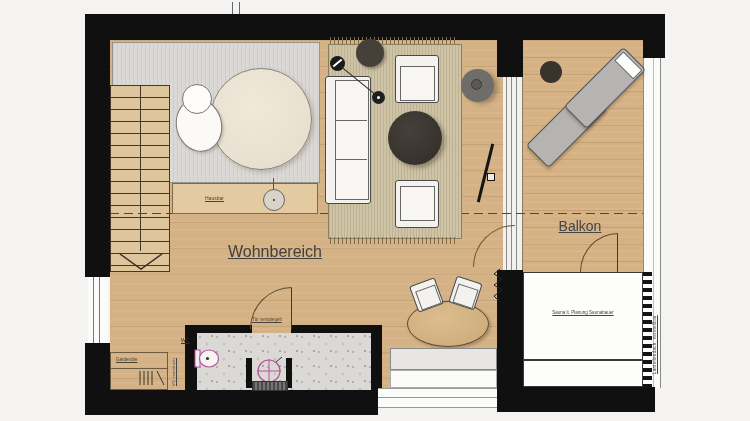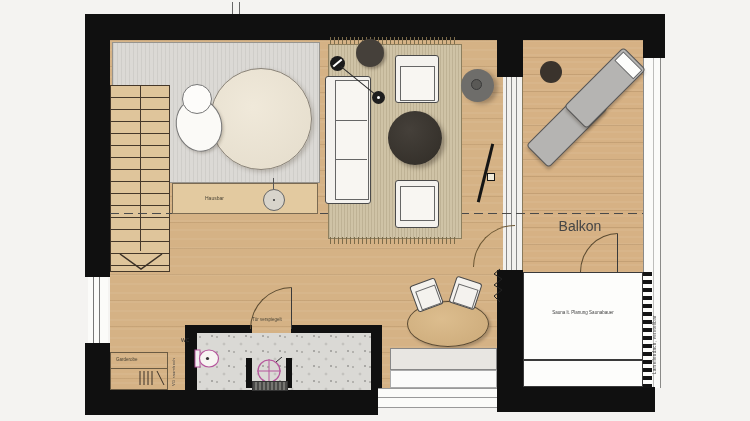--- a/index.html
+++ b/index.html
@@ -1,20 +1,20 @@
 <!DOCTYPE html>
 <html><head>
 <meta charset="utf-8">
 <style>
   html,body{margin:0;padding:0;background:#f4f3f1;}
   #plan{position:relative;width:750px;height:421px;background:#f4f3f1;overflow:hidden;
         font-family:"Liberation Sans",sans-serif;}
   .abs{position:absolute;}
   .wall{position:absolute;background:#101010;}
-  .lbl{position:absolute;color:#3c3c3c;font-family:"Liberation Sans",sans-serif;line-height:1.1;}
+  .lbl{position:absolute;color:#3c3c3c;font-family:"Liberation Sans",sans-serif;line-height:1.1;text-decoration:underline;}
   .wood{background-color:#d5b285;
         background-image:repeating-linear-gradient(180deg,rgba(110,78,40,.14) 0 1px,transparent 1px 26px),
                          repeating-linear-gradient(180deg,rgba(255,255,255,.05) 0 2px,transparent 2px 9px);}
   .deck{background-color:#d6b184;
         background-image:repeating-linear-gradient(180deg,rgba(104,72,36,.16) 0 1px,transparent 1px 17px),
                          repeating-linear-gradient(180deg,rgba(255,255,255,.05) 0 2px,transparent 2px 7px);
         border-left:1px solid #8a7a5c;}
   .carpet{background-color:#dbd9d5;
         background-image:repeating-linear-gradient(90deg,rgba(120,120,115,.12) 0 1px,transparent 1px 4px);
         border:1px solid #97948e;}
@@ -133,20 +133,21 @@
 
   <div class="abs circle" style="left:461px;top:69px;width:33px;height:33px;background:#6e6d6a;box-shadow:4px 2px 4px rgba(60,50,40,.35);">
     <div class="abs circle" style="left:10px;top:10px;width:11px;height:11px;background:#59585 5;border:1.5px solid #3a3a3a;box-sizing:border-box;background:#5a5956;"></div>
   </div>
 
   <div class="abs" style="left:474px;top:143px;width:28px;height:62px;">
     <div class="abs" style="left:10px;top:0;width:3px;height:60px;background:#151515;transform:rotate(14deg);"></div>
     <div class="abs" style="left:13px;top:30px;width:8px;height:8px;border:1.5px solid #151515;box-sizing:border-box;background:#f0ead9;"></div>
   </div>
 
+  <span class="lbl" style="left:205px;top:243px;width:140px;text-align:center;font-size:16px;color:#3f3f3f;">Wohnbereich</span>
 
   <div class="arc" style="left:473px;top:225px;width:42px;height:42px;border-top:1px solid #6b5633;border-left:1px solid #6b5633;border-top-left-radius:100%;"></div>
 
   <svg width="12" height="36" style="position:absolute;left:492px;top:268px;">
     <polyline points="8,1 2,6 10,11 2,17 10,22 2,28 8,34" fill="none" stroke="#222" stroke-width="1"></polyline>
   </svg>
 
   <div class="abs" style="left:407px;top:301px;width:80px;height:44px;background:radial-gradient(ellipse at 42% 38%,#dcbd8e,#cba978);border:1px solid #5a4a33;border-radius:50%;box-shadow:2px 2px 3px rgba(60,50,40,.3);"></div>
   <div class="abs white-furn" style="left:413px;top:281px;width:27px;height:28px;transform:rotate(-20deg);">
     <div class="abs" style="left:3px;top:6px;width:19px;height:18px;border:1px solid #666;"></div>

